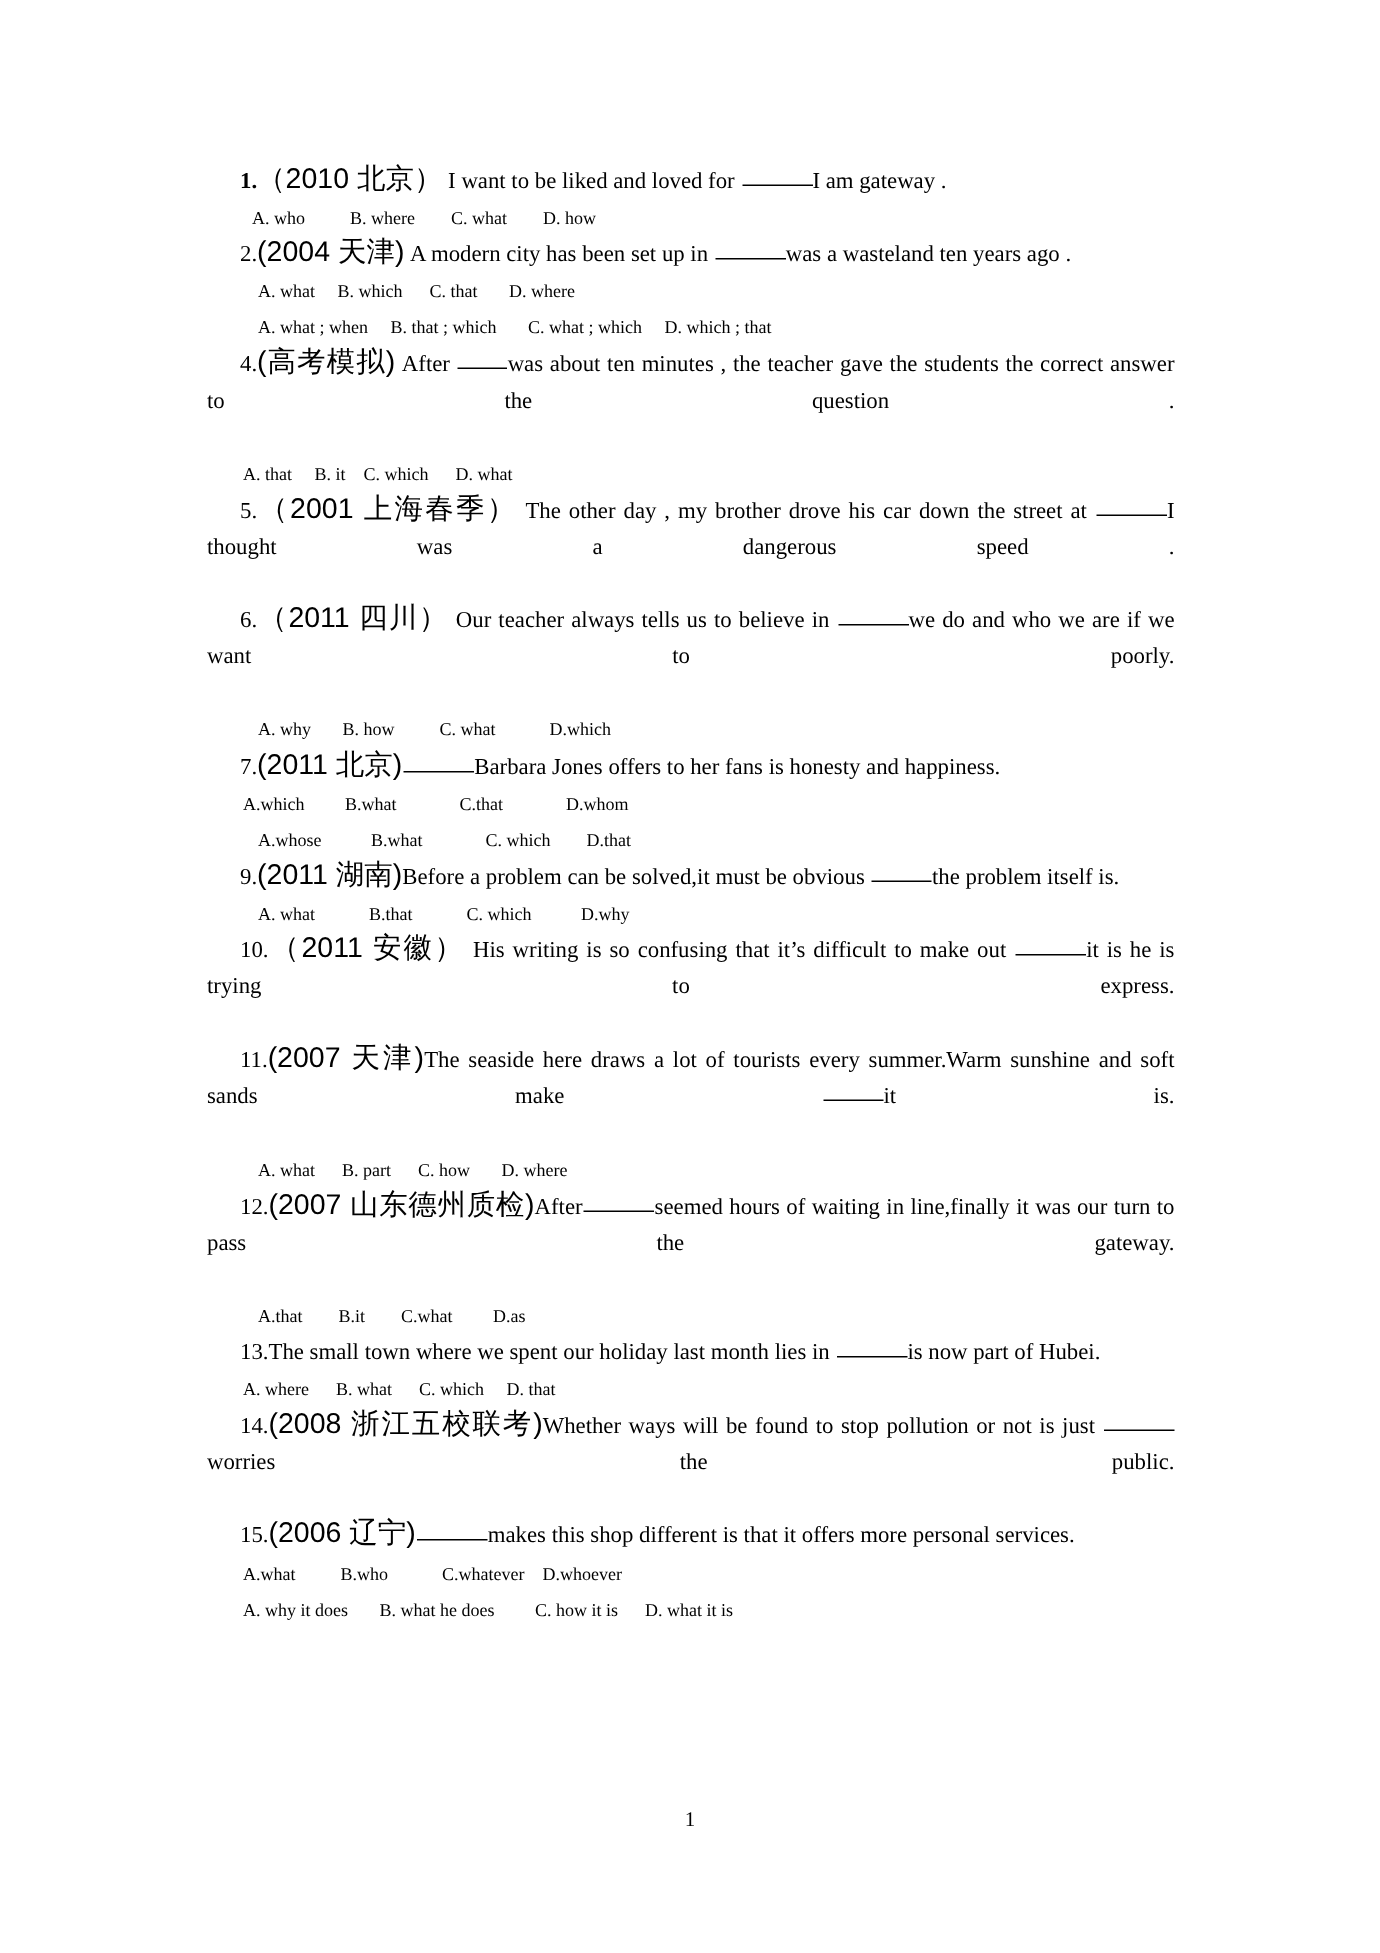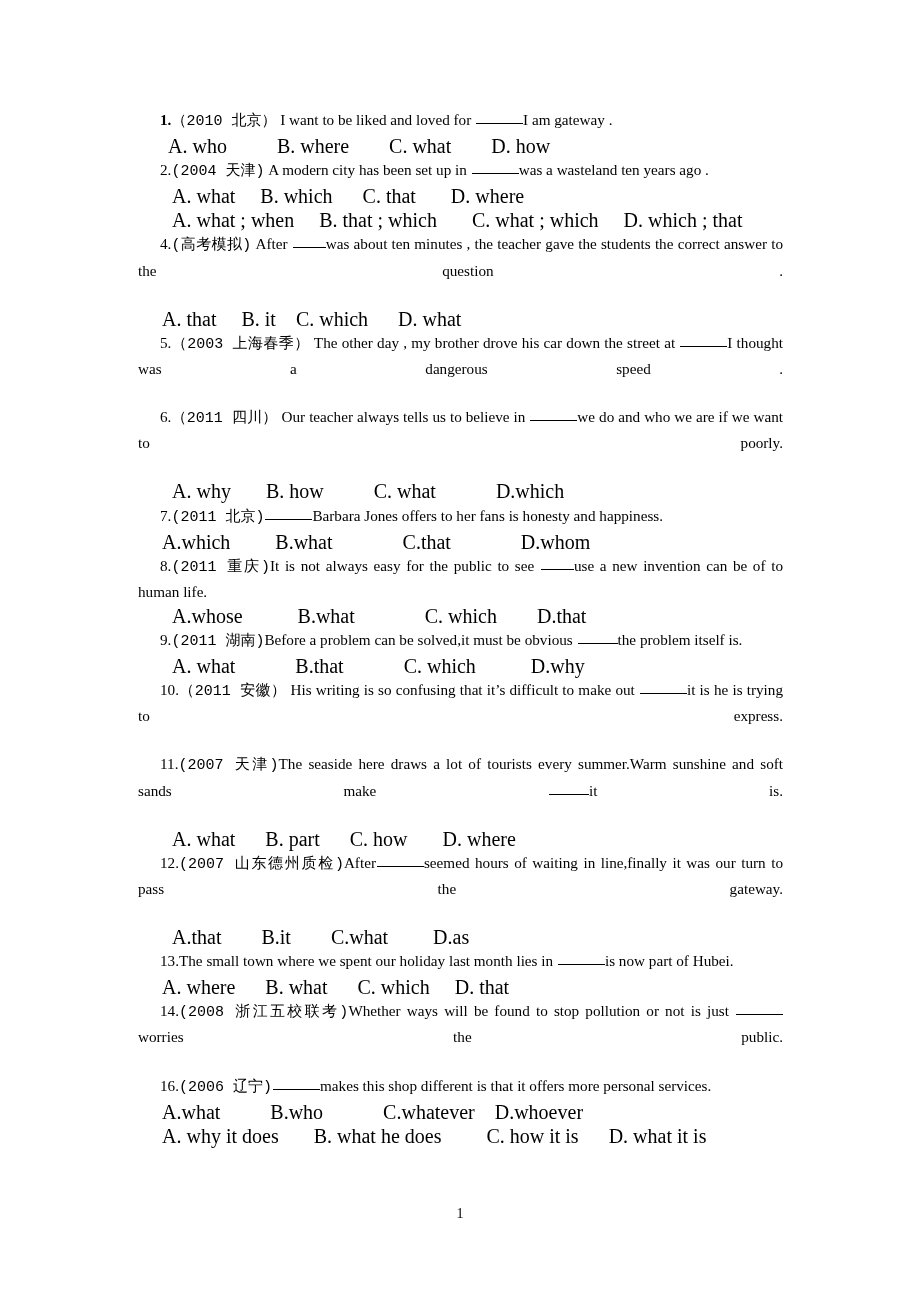--- a/index.html
+++ b/index.html
@@ -53,21 +53,21 @@
     text-align: justify;
   }
   .q.justify-all::after {
     content: "";
     display: inline-block;
     width: 100%;
   }
 
   
   .opts {
-    font-size: 20px;
+    font-size: 12px;
     line-height: 24.1px;
     margin: 0;
     padding: 0;
     text-indent: 30px;
     white-space: pre;
   }
   .opts.ind-sm { text-indent: 24px; }
   .opts.ind-lg { text-indent: 34px; }
 
   
@@ -76,22 +76,22 @@
     border-bottom: 1px solid #000;
     vertical-align: 1px;
     height: 13px;
     margin: 0 0 0 1px;
   }
   .b-sm { width: 33px; }
   .b-md { width: 40px; }
   .b-lg { width: 47px; }
 
   .cn {
-    font-family: Liberation Mono, monospace;
-    font-size: 15px;
+    font-family: Liberation Sans, sans-serif;
+    font-size: 19px;
   }
 
   .num-bold { font-weight: bold; }
 
   #page-number {
     position: absolute;
     left: 0;
     top: 1206px;
     width: 920px;
     text-align: center;
@@ -111,48 +111,47 @@
     <p class="opts">A. who          B. where        C. what        D. how</p>
 
     <p class="q tight"><span>2</span><span>.</span><span class="cn">(2004 天津)</span><span> A modern city has been set up in </span><span class="blank b-lg"></span><span>was a wasteland ten years ago .</span></p>
     <p class="opts ind-lg">A. what     B. which      C. that       D. where</p>
 
     <p class="opts ind-lg">A. what ; when     B. that ; which       C. what ; which     D. which ; that</p>
 
     <p class="q justify-all"><span>4</span><span>.</span><span class="cn">(高考模拟)</span><span> After </span><span class="blank b-sm"></span><span>was about ten minutes , the teacher gave the students the correct answer to the question .</span></p>
     <p class="opts ind-sm">A. that     B. it    C. which      D. what</p>
 
-    <p class="q justify-all"><span>5</span><span>.</span><span class="cn">（2003 上海春季）</span><span> The other day , my brother drove his car down the street at </span><span class="blank b-lg"></span><span>I thought was a dangerous speed .</span></p>
+    <p class="q justify-all"><span>5</span><span>.</span><span class="cn">（2001 上海春季）</span><span> The other day , my brother drove his car down the street at </span><span class="blank b-lg"></span><span>I thought was a dangerous speed .</span></p>
 
     <p class="q justify-all"><span>6</span><span>.</span><span class="cn">（2011 四川）</span><span> Our teacher always tells us to believe in </span><span class="blank b-lg"></span><span>we do and who we are if we want to poorly.</span></p>
     <p class="opts ind-lg">A. why       B. how          C. what            D.which</p>
 
     <p class="q tight"><span>7</span><span>.</span><span class="cn">(2011 北京)</span><span class="blank b-lg"></span><span>Barbara Jones offers to her fans is honesty and happiness.</span></p>
     <p class="opts ind-sm">A.which         B.what              C.that              D.whom</p>
 
-    <p class="q tight"><span>8</span><span>.</span><span class="cn">(2011 重庆)</span><span>It is not always easy for the public to see </span><span class="blank b-sm"></span><span>use a new invention can be of to human life.</span></p>
     <p class="opts ind-lg">A.whose           B.what              C. which        D.that</p>
 
     <p class="q tight"><span>9</span><span>.</span><span class="cn">(2011 湖南)</span><span>Before a problem can be solved,it must be obvious </span><span class="blank b-md"></span><span>the problem itself is.</span></p>
     <p class="opts ind-lg">A. what            B.that            C. which           D.why</p>
 
     <p class="q justify-all"><span>10</span><span>.</span><span class="cn">（2011 安徽）</span><span> His writing is so confusing that it’s difficult to make out </span><span class="blank b-lg"></span><span>it is he is trying to express.</span></p>
 
     <p class="q justify-all"><span>11</span><span>.</span><span class="cn">(2007 天津)</span><span>The seaside here draws a lot of tourists every summer.Warm sunshine and soft sands make </span><span class="blank b-md"></span><span>it is.</span></p>
     <p class="opts ind-lg">A. what      B. part      C. how       D. where</p>
 
     <p class="q justify-all"><span>12</span><span>.</span><span class="cn">(2007 山东德州质检)</span><span>After</span><span class="blank b-lg"></span><span>seemed hours of waiting in line,finally it was our turn to pass the gateway.</span></p>
     <p class="opts ind-lg">A.that        B.it        C.what         D.as</p>
 
     <p class="q tight"><span>13</span><span>.</span><span class="cn"></span><span>The small town where we spent our holiday last month lies in </span><span class="blank b-lg"></span><span>is now part of Hubei.</span></p>
     <p class="opts ind-sm">A. where      B. what      C. which     D. that</p>
 
     <p class="q justify-all"><span>14</span><span>.</span><span class="cn">(2008 浙江五校联考)</span><span>Whether ways will be found to stop pollution or not is just </span><span class="blank b-lg"></span><span>worries the public.</span></p>
 
-    <p class="q tight"><span>16</span><span>.</span><span class="cn">(2006 辽宁)</span><span class="blank b-lg"></span><span>makes this shop different is that it offers more personal services.</span></p>
+    <p class="q tight"><span>15</span><span>.</span><span class="cn">(2006 辽宁)</span><span class="blank b-lg"></span><span>makes this shop different is that it offers more personal services.</span></p>
     <p class="opts ind-sm">A.what          B.who            C.whatever    D.whoever</p>
 
     <p class="opts ind-sm">A. why it does       B. what he does         C. how it is      D. what it is</p>
 
   </div>
 
   <div id="page-number">1</div>
 
 </div>
 

